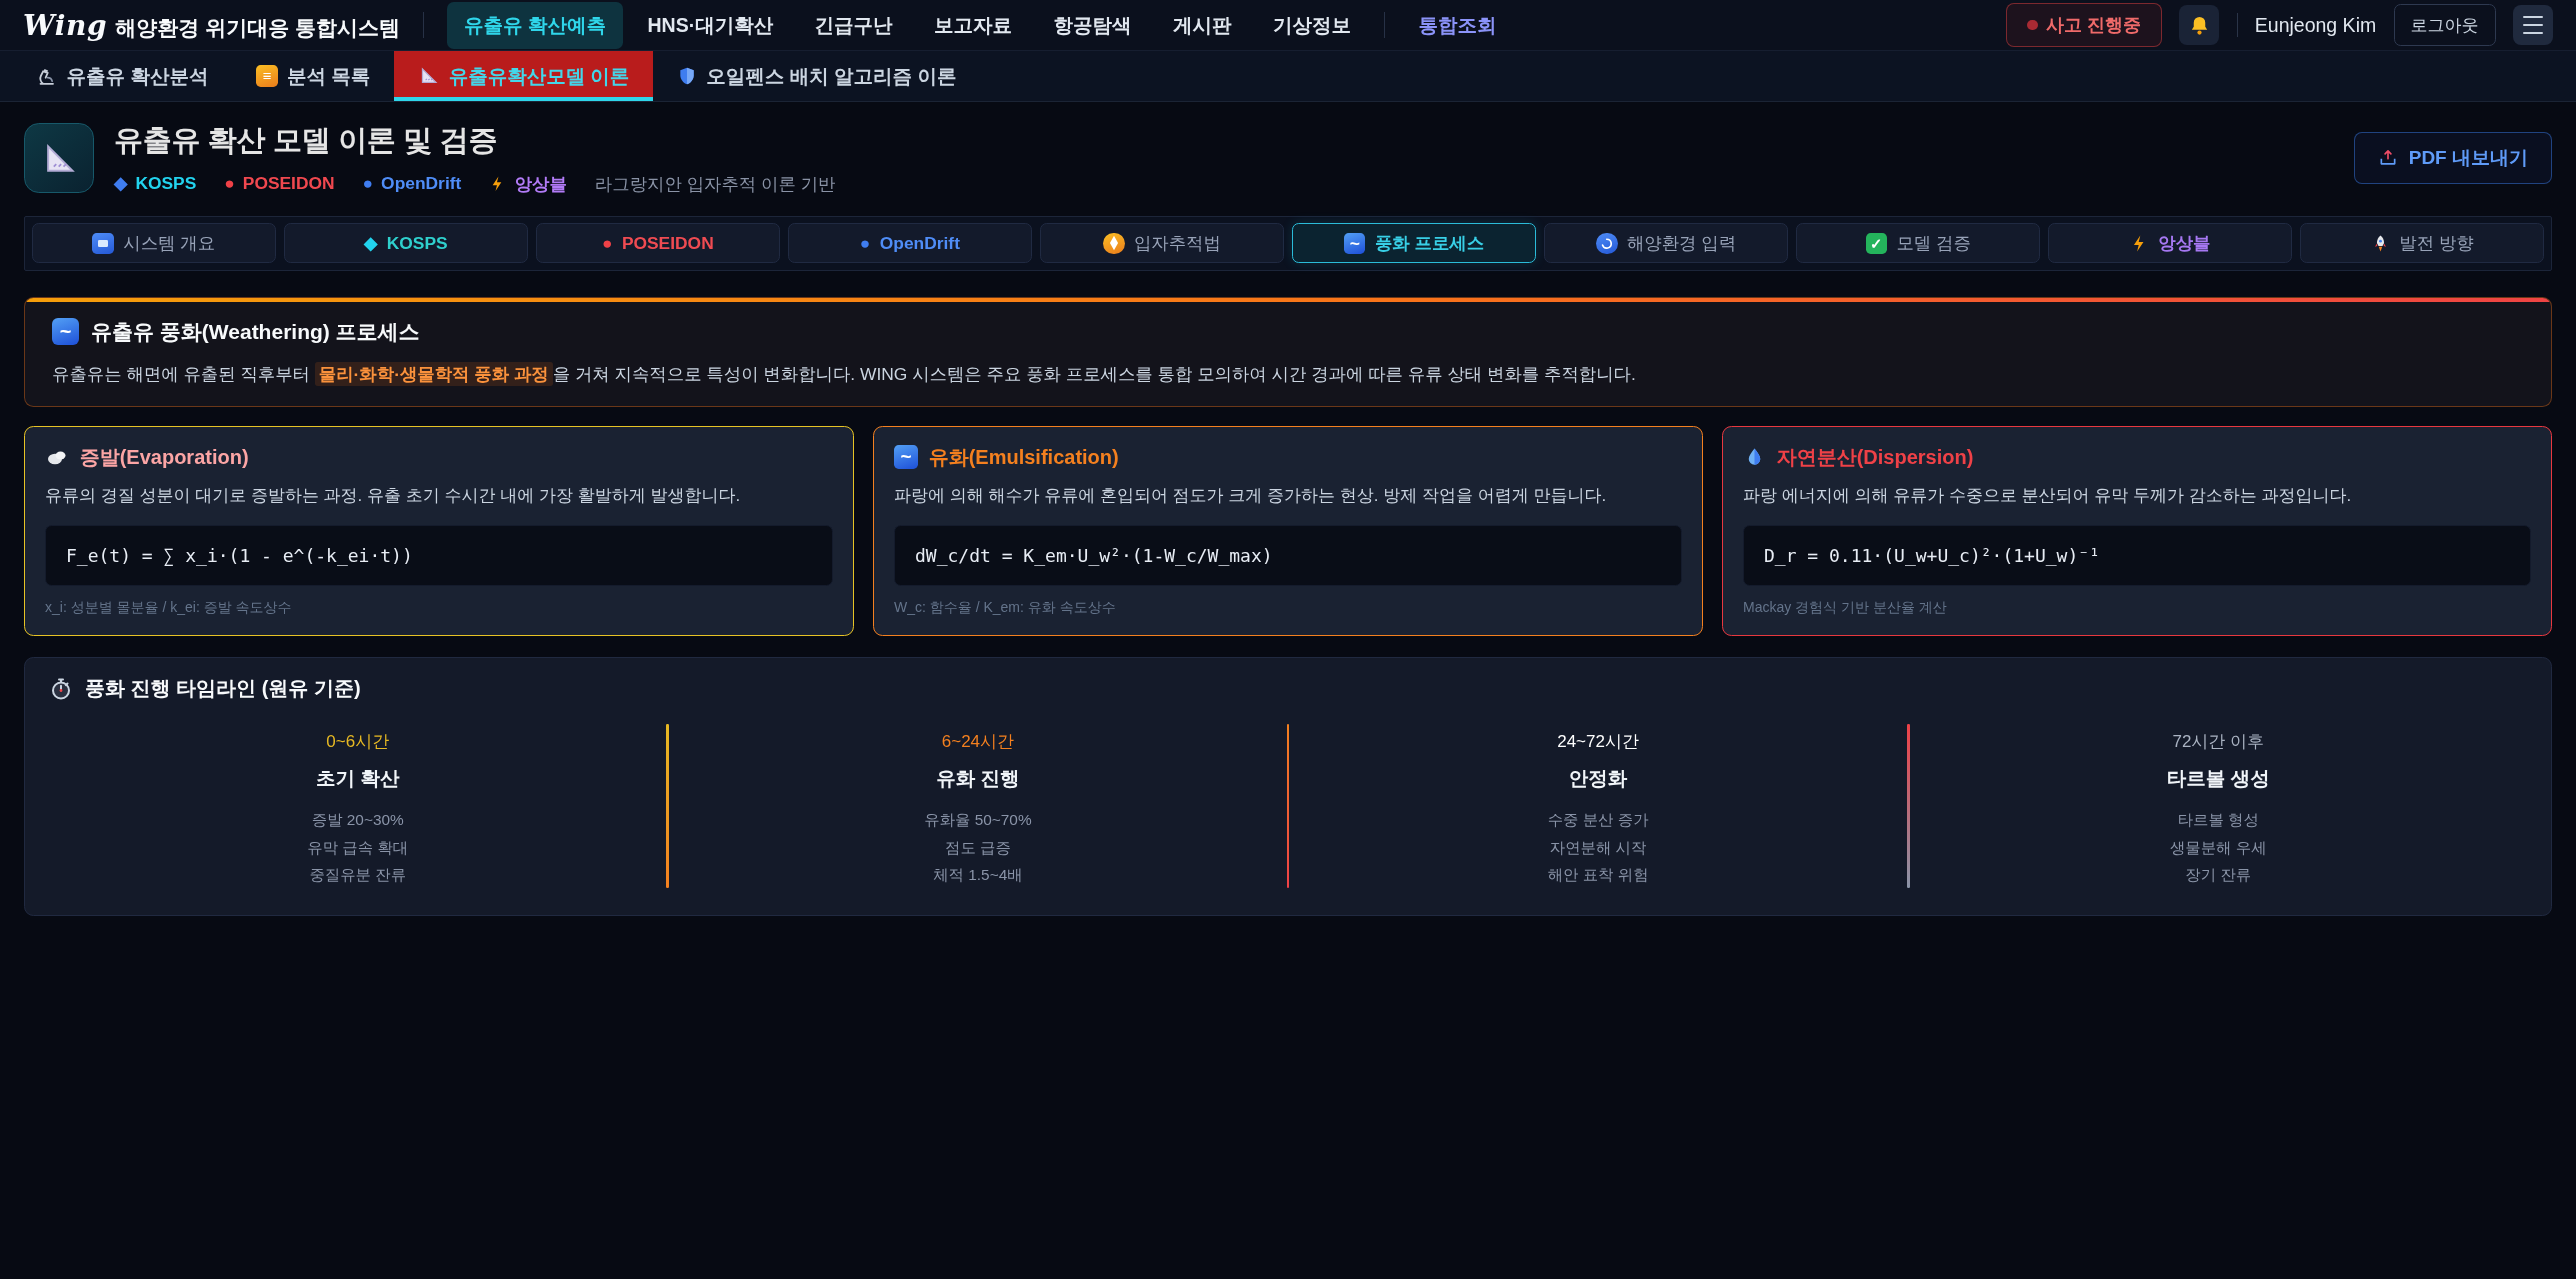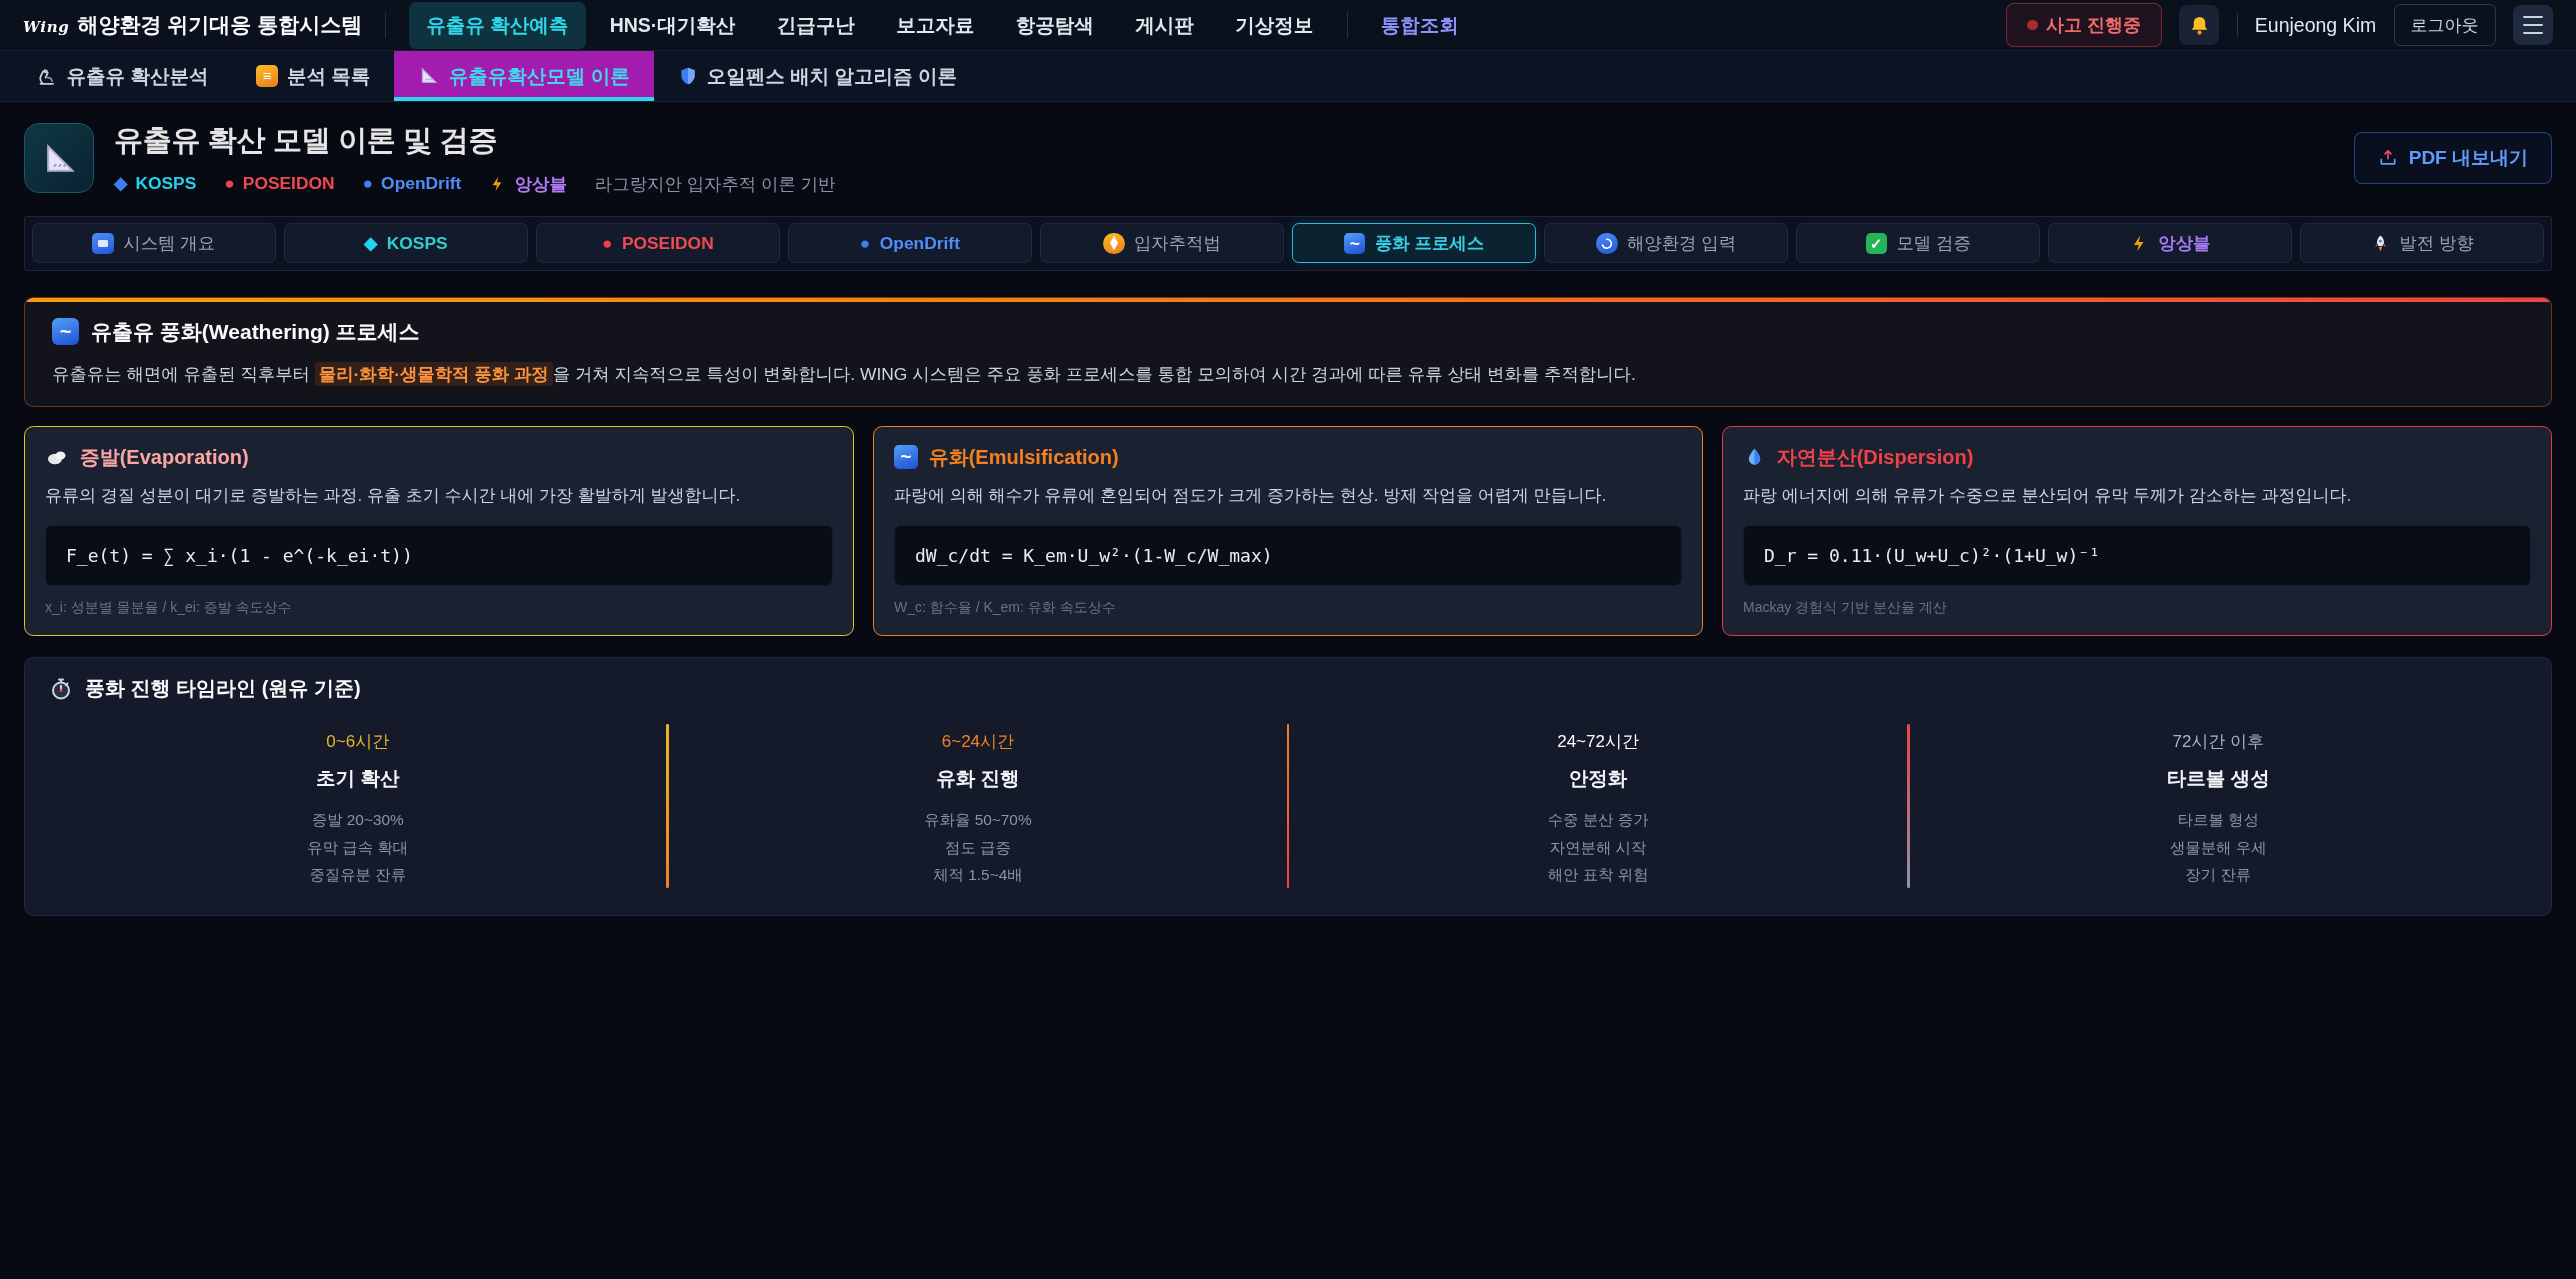--- a/index.html
+++ b/index.html
@@ -1,40 +1,40 @@
 <!DOCTYPE html>
 <html style="font-size:10.7px"><head>
 <meta charset="utf-8">
 <style>
   * { box-sizing: border-box; margin: 0; padding: 0; }
   html,body { width:2576px; height:1279px; background:#070a13; font-family:"Liberation Sans",sans-serif; color:#e5e7eb; overflow:hidden; }
 
   
   .navbar { height:51px; background:#0b101d; border-bottom:0.7px solid #161e30; display:flex; align-items:center; padding:0 23px; }
   .logo { display:flex; align-items:baseline; gap:8px; font-size:21px; font-weight:bold; color:#f8fafc; white-space:nowrap; }
-  .logo .brand { font-style:italic; font-family:"DejaVu Serif",serif; font-size:15px; letter-spacing:0.7px; }
+  .logo .brand { font-style:italic; font-family:"DejaVu Serif",serif; font-size:28px; letter-spacing:0.7px; }
   .nav-sep { width:0.7px; height:25.5px; background:#273146; margin:0 23px; flex:none; }
   .nav-menu { display:flex; align-items:center; gap:6.7px; }
   .nav-item { font-size:19.5px; font-weight:bold; color:#e2e8f0; padding:10px 17.4px; border-radius:6.7px; white-space:nowrap; cursor:pointer; }
   .nav-item.active { background:#0e333f; color:#2fd6ea; }
   .nav-item.accent { color:#8b93f8; }
   .nav-right { margin-left:auto; display:flex; align-items:center; gap:17.4px; }
   .incident-badge { display:flex; align-items:center; gap:8px; color:#ef6a6a; border:0.7px solid rgba(239,68,68,.45); background:rgba(127,29,29,.16); padding:8.7px 20px; border-radius:8px; font-size:18px; font-weight:bold; white-space:nowrap;margin-left:38px; }
   .incident-dot { width:10.7px; height:10.7px; border-radius:50%; background:#a82a33; }
   .icon-box { width:40px; height:40px; border-radius:8px; background:#1a2336; display:flex; align-items:center; justify-content:center; }
   .vline { width:0.7px; height:24px; background:#2a3448; }
   .user-name { font-size:19.5px; color:#e2e8f0; white-space:nowrap; }
   .logout-btn { font-size:17px; color:#cbd5e1; border:0.7px solid #2e3950; border-radius:6.7px; padding:8.7px 16px; background:transparent; font-family:inherit; cursor:pointer; white-space:nowrap; }
   .hamburger { width:40px; height:40px; border-radius:8px; background:#202a3e; display:flex; flex-direction:column; gap:5.4px; align-items:center; justify-content:center; cursor:pointer; }
   .hamburger i { display:block; width:20px; height:2.7px; background:#cbd5e1; border-radius:1.3px; }
 
   
   .tabbar { height:51px; background:#0c1322; border-bottom:1.3px solid #1b2435; display:flex; align-items:stretch; padding:0 12px; }
   .tab { display:flex; align-items:center; gap:9px; padding:0 24px; font-size:19.5px; font-weight:bold; color:#cbd5e1; cursor:pointer; white-space:nowrap; }
-  .tab.active { background:#a21caf; color:#43d6ea; box-shadow: inset 0 -4px 0 #2fd6ea; }
+  .tab.active { background:#b91c1c; color:#43d6ea; box-shadow: inset 0 -4px 0 #2fd6ea; font-family: Liberation Serif, serif; }
 
   
   .page-header { display:flex; align-items:center; margin:19px 24px 0; }
   .header-icon { width:70px; height:70px; border-radius:14.8px; background:linear-gradient(140deg,#0e3844,#0a2230); border:1.3px solid #17596a; display:flex; align-items:center; justify-content:center; margin-right:20px; flex:none; }
   .page-title { font-size:29px; font-weight:bold; color:#e5e5e5; letter-spacing:-0.3px; }
   .badge-row { display:flex; align-items:center; gap:28px; margin-top:10.7px; font-size:17.4px; font-weight:bold; }
   .badge { display:flex; align-items:center; gap:8px; white-space:nowrap; }
   .badge-kosps { color:#22d3ee; } .badge-poseidon { color:#f0484f; } .badge-opendrift { color:#4f8df7; } .badge-ensemble { color:#b27bf7; }
   .badge-note { color:#8a93a6; font-weight:normal; }
   .glyph { font-size:17.4px; line-height:1; }

